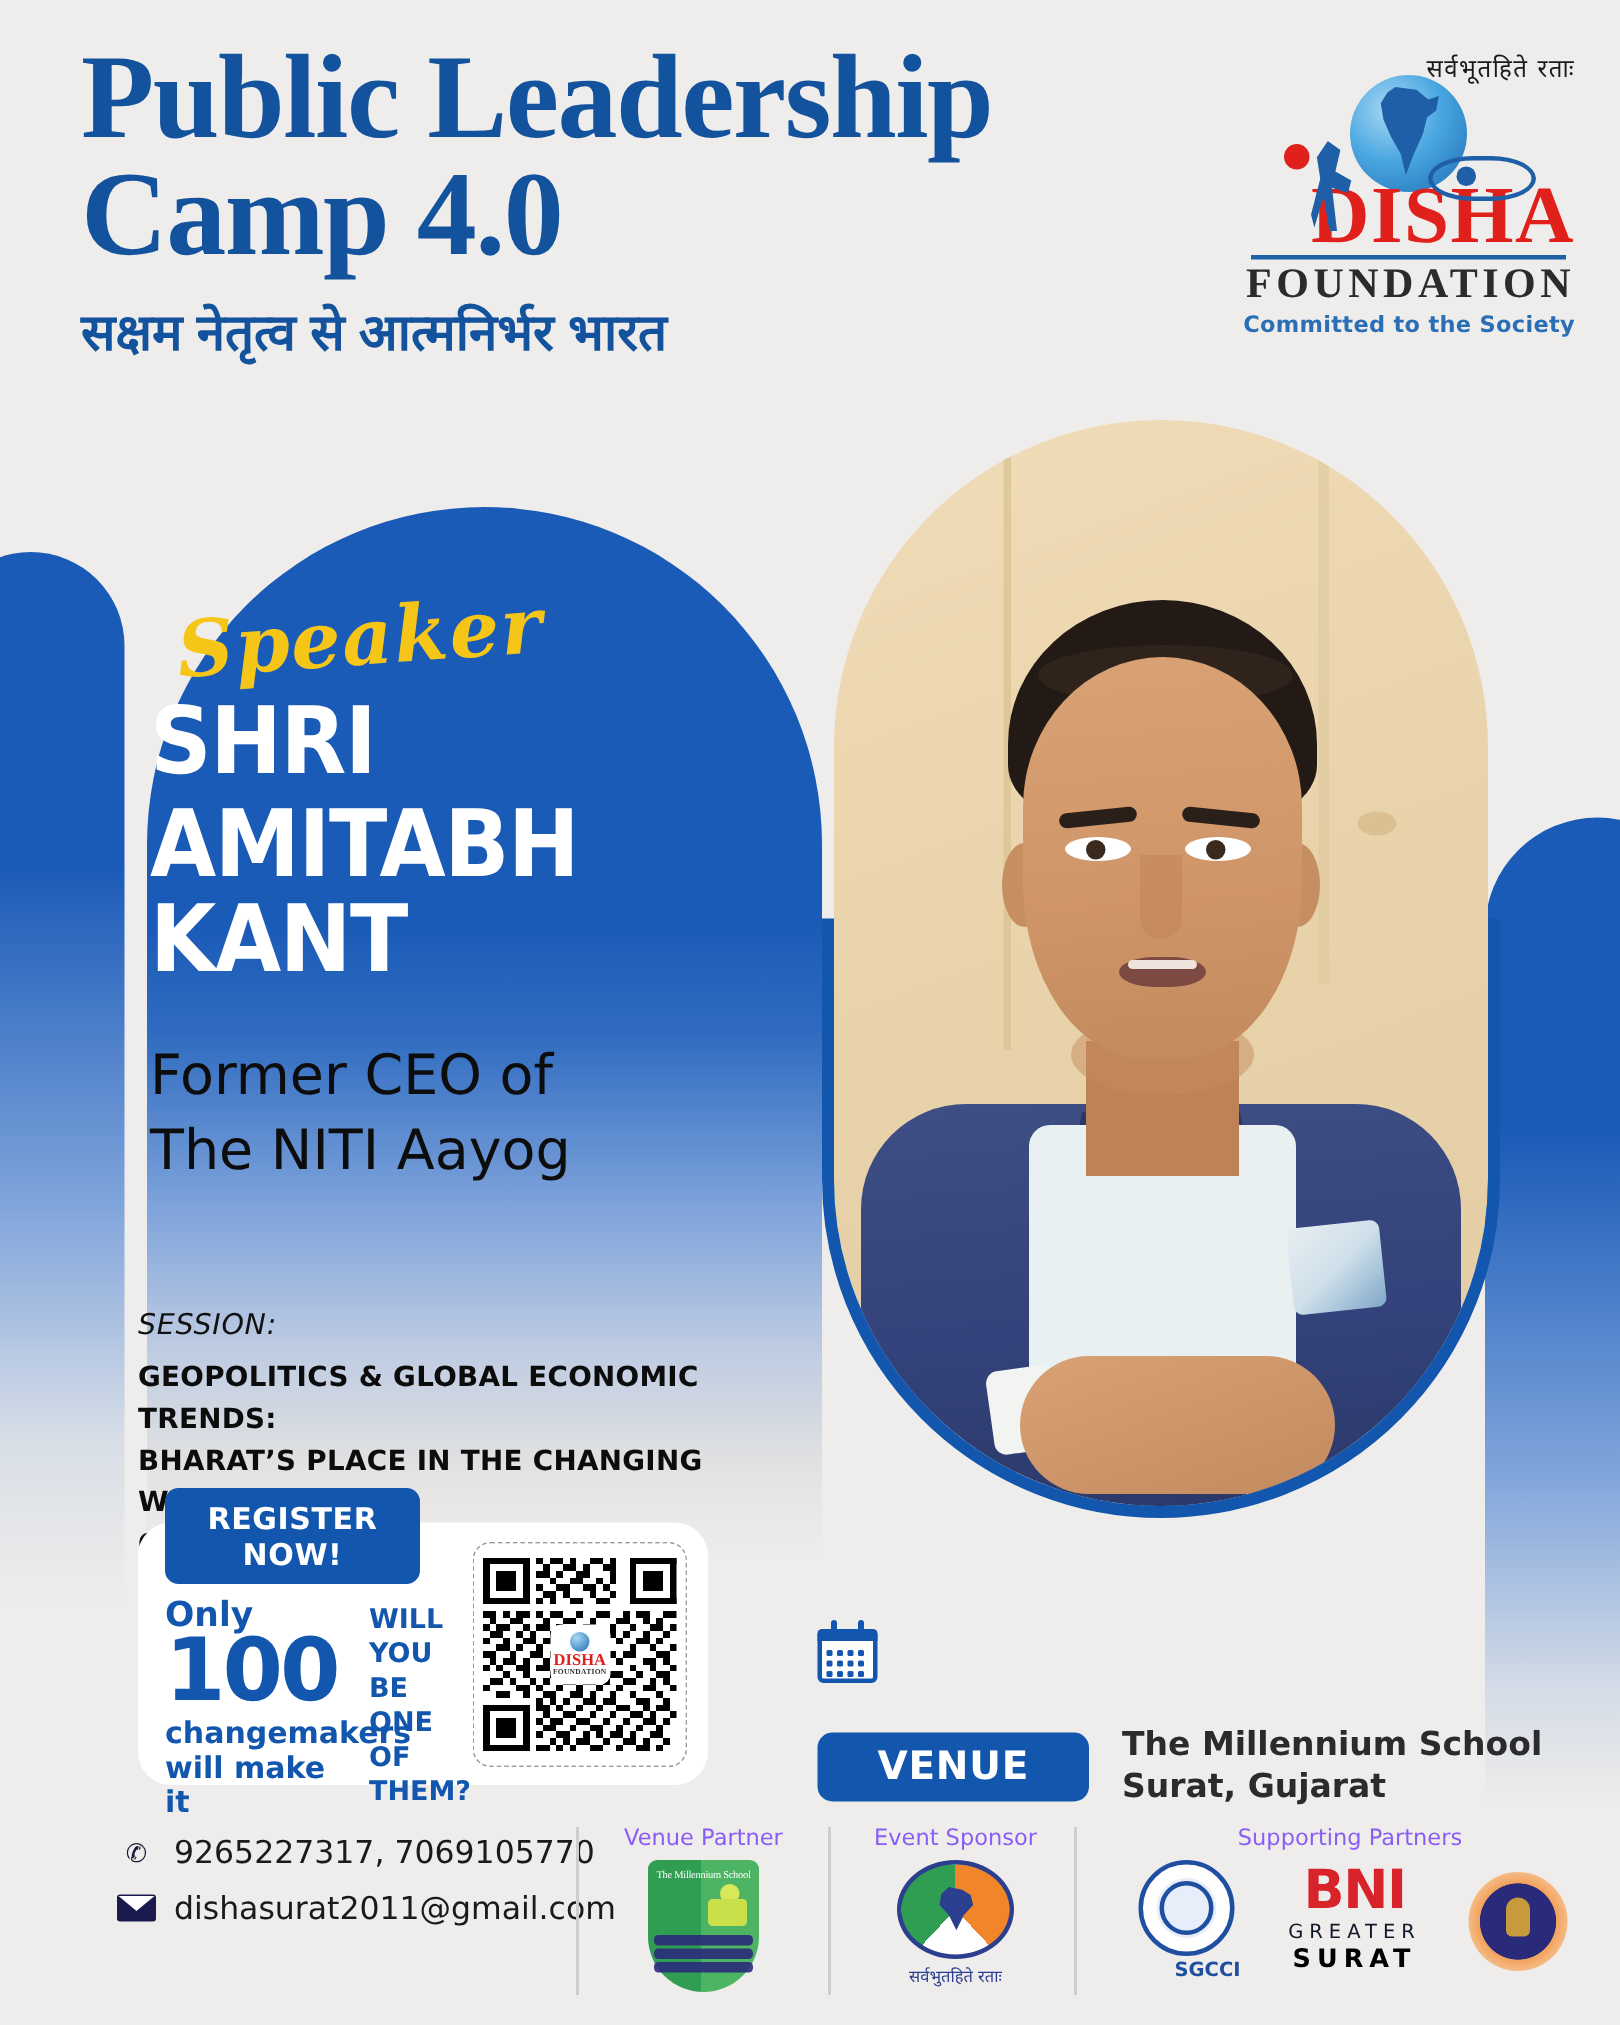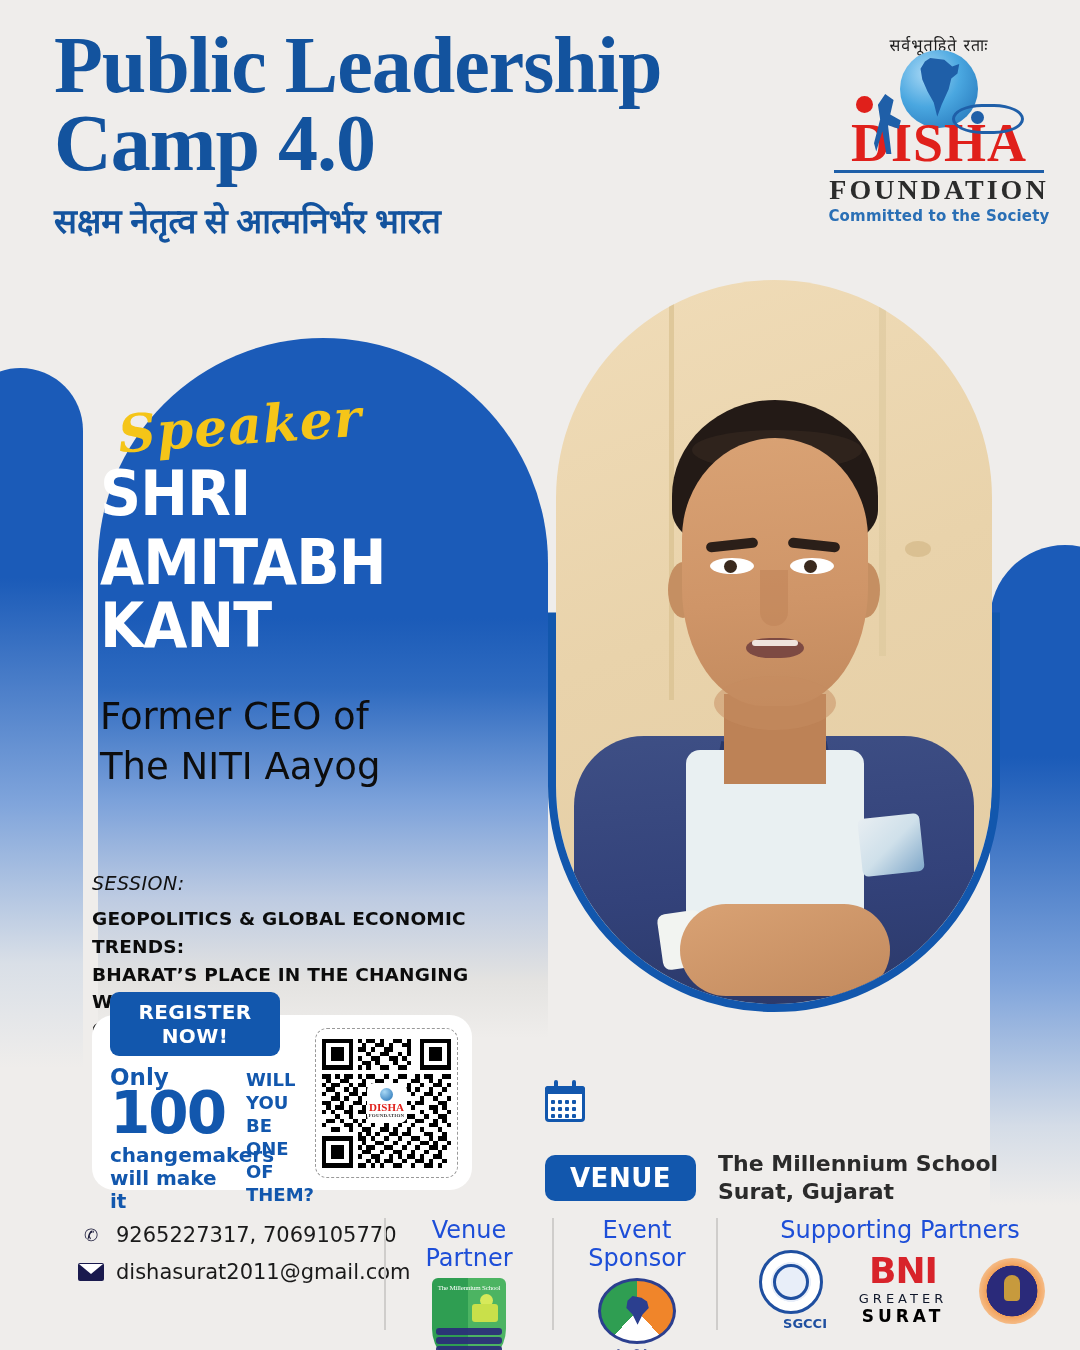--- a/index.html
+++ b/index.html
@@ -39,29 +39,29 @@
     font-weight:bold;
     color:#13539e;
     font-size:80px;
     line-height:0.98;
     letter-spacing:-1px;
     margin:0;
     white-space:pre-line;
   }
   .subtitle{
     margin:14px 0 0 0;
-    font-family:Liberation Serif, serif;
+    font-family:Liberation Sans, sans-serif;
     font-weight:bold;
     color:#13539e;
     font-size:34px;
     letter-spacing:0px;
   }
 
   
-  .logo{position:absolute;right:30px;top:34px;width:222px;z-index:7;text-align:center;}
+  .logo{position:absolute;right:30px;top:34px;width:222px;z-index:7;text-align:right;}
   .logo .sanskrit{
     font-family:"DejaVu Sans", sans-serif;
     font-size:16px;color:#1a1a1a;letter-spacing:1px;
     transform:scaleY(1.05);margin-bottom:-6px;
   }
   .logo .globe-wrap{position:relative;height:78px;}
   .logo .globe{
     position:absolute;left:50%;top:0;transform:translateX(-50%);
     width:78px;height:78px;border-radius:50%;
     background:radial-gradient(circle at 34% 30%,#a8d8f5 0%,#4aa7e0 45%,#1d6cb2 100%);
@@ -203,21 +203,21 @@
   .cal-icon .dots{position:absolute;left:6px;top:20px;width:28px;display:flex;flex-wrap:wrap;gap:3px;}
   .cal-icon .dots i{width:4px;height:4px;background:#1257ad;display:block;border-radius:1px;}
   .date-text{
     font-family:"DejaVu Sans", sans-serif;font-weight:bold;
     font-size:33px;color:#111;letter-spacing:-.4px;
   }
   .venue-row{position:absolute;left:545px;top:1150px;display:flex;align-items:center;z-index:5;}
   .venue-badge{
     background:#1257ad;color:#fff;border-radius:10px;
     font-family:"DejaVu Sans", sans-serif;font-weight:bold;font-size:26px;
-    padding:8px 25px;letter-spacing:.5px;
+    padding:8px 40px;letter-spacing:.5px;
   }
   .venue-text{
     font-family:"DejaVu Sans", sans-serif;font-weight:bold;
     font-size:22px;color:#2b2b2b;line-height:1.28;margin-left:22px;white-space:pre-line;
   }
 
   
   .photo-frame{
     position:absolute;left:548px;top:272px;width:452px;height:740px;z-index:4;
   }
@@ -311,21 +311,21 @@
   .ic-ig b{position:absolute;right:2px;top:1.5px;width:3px;height:3px;border-radius:50%;background:#fff;display:block;}
   .ic-mail{width:26px;height:18px;background:#1a1a4e;border-radius:2px;position:relative;}
   .ic-mail:after{
     content:"";position:absolute;left:1px;top:1px;width:0;height:0;
     border-left:12px solid transparent;border-right:12px solid transparent;border-top:10px solid #fff;
   }
   .divider{position:absolute;top:8px;width:2px;height:112px;background:#cfcdcb;}
 
   .partner-group{position:absolute;top:6px;text-align:center;}
   .partner-title{
-    font-family:"DejaVu Sans", sans-serif;font-size:24px;color:#1d4ed8;margin-bottom:6px;
+    font-family:"DejaVu Sans", sans-serif;font-size:15px;color:#8b5cf6;margin-bottom:6px;
   }
   .logos-row{display:flex;align-items:center;justify-content:center;gap:16px;}
 
   
   .shield{width:74px;height:88px;position:relative;}
   .shield .sh{
     position:absolute;inset:0;background:linear-gradient(90deg,#2f9e52 0%,#2f9e52 48%,#4cb462 48%,#4cb462 100%);
     border-radius:6px 6px 50% 50%/6px 6px 42% 42%;
   }
   .shield .cap{position:absolute;left:4px;top:6px;right:4px;font-family:"Liberation Serif",serif;

